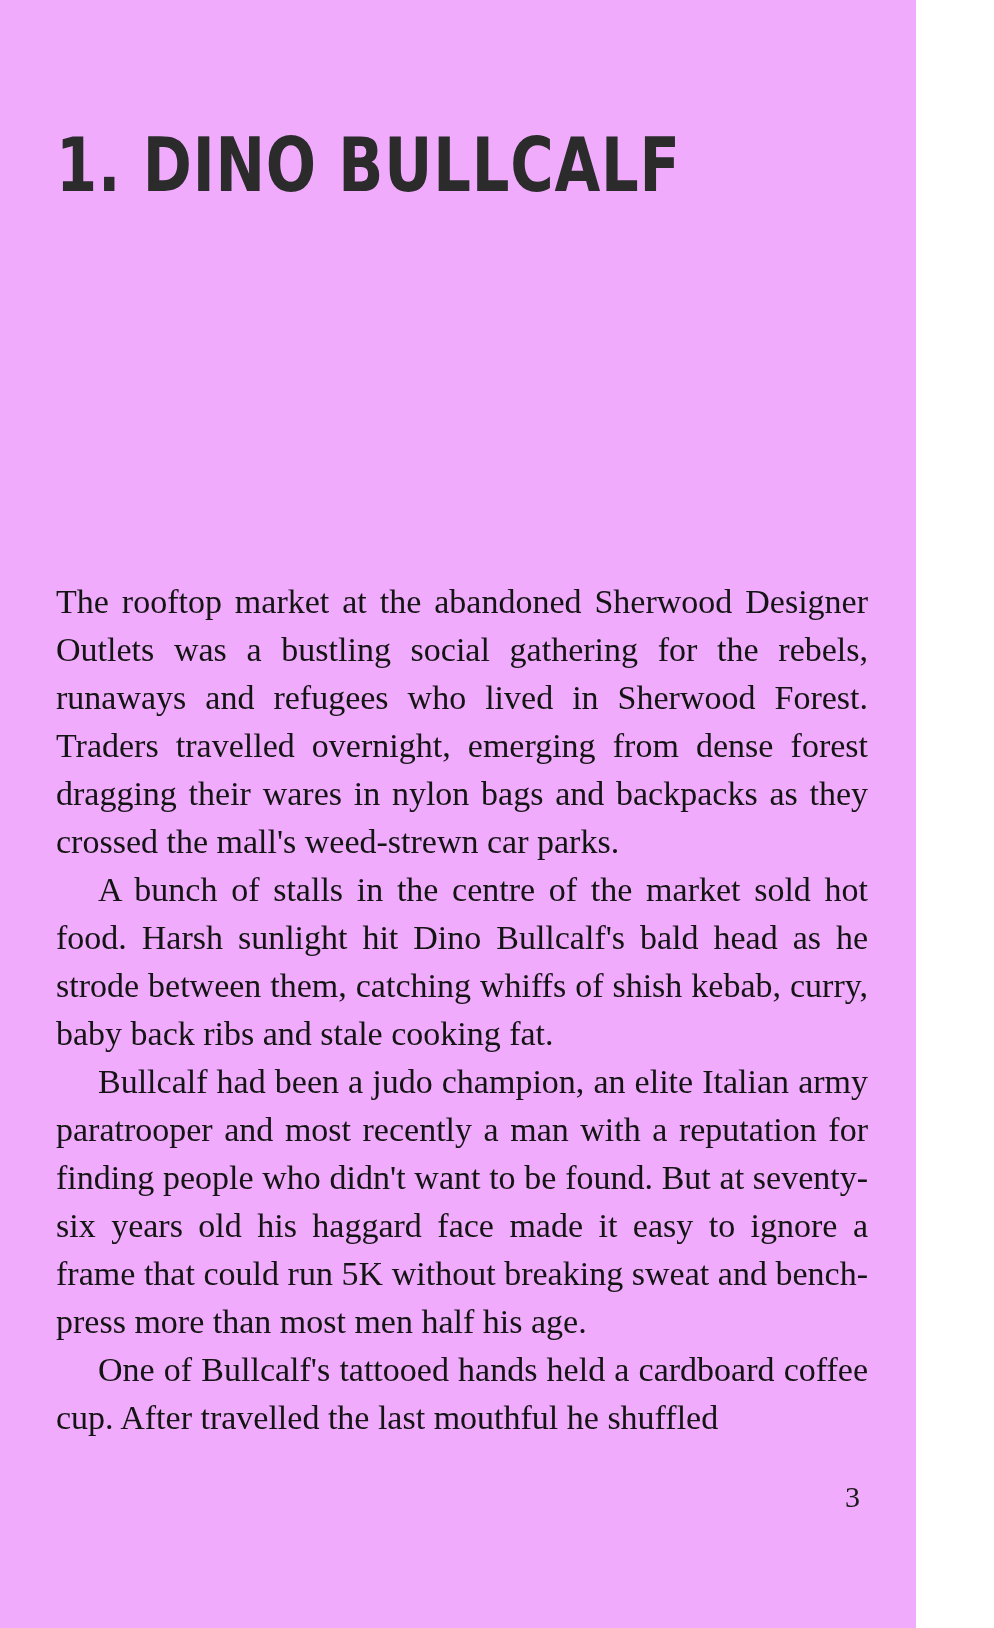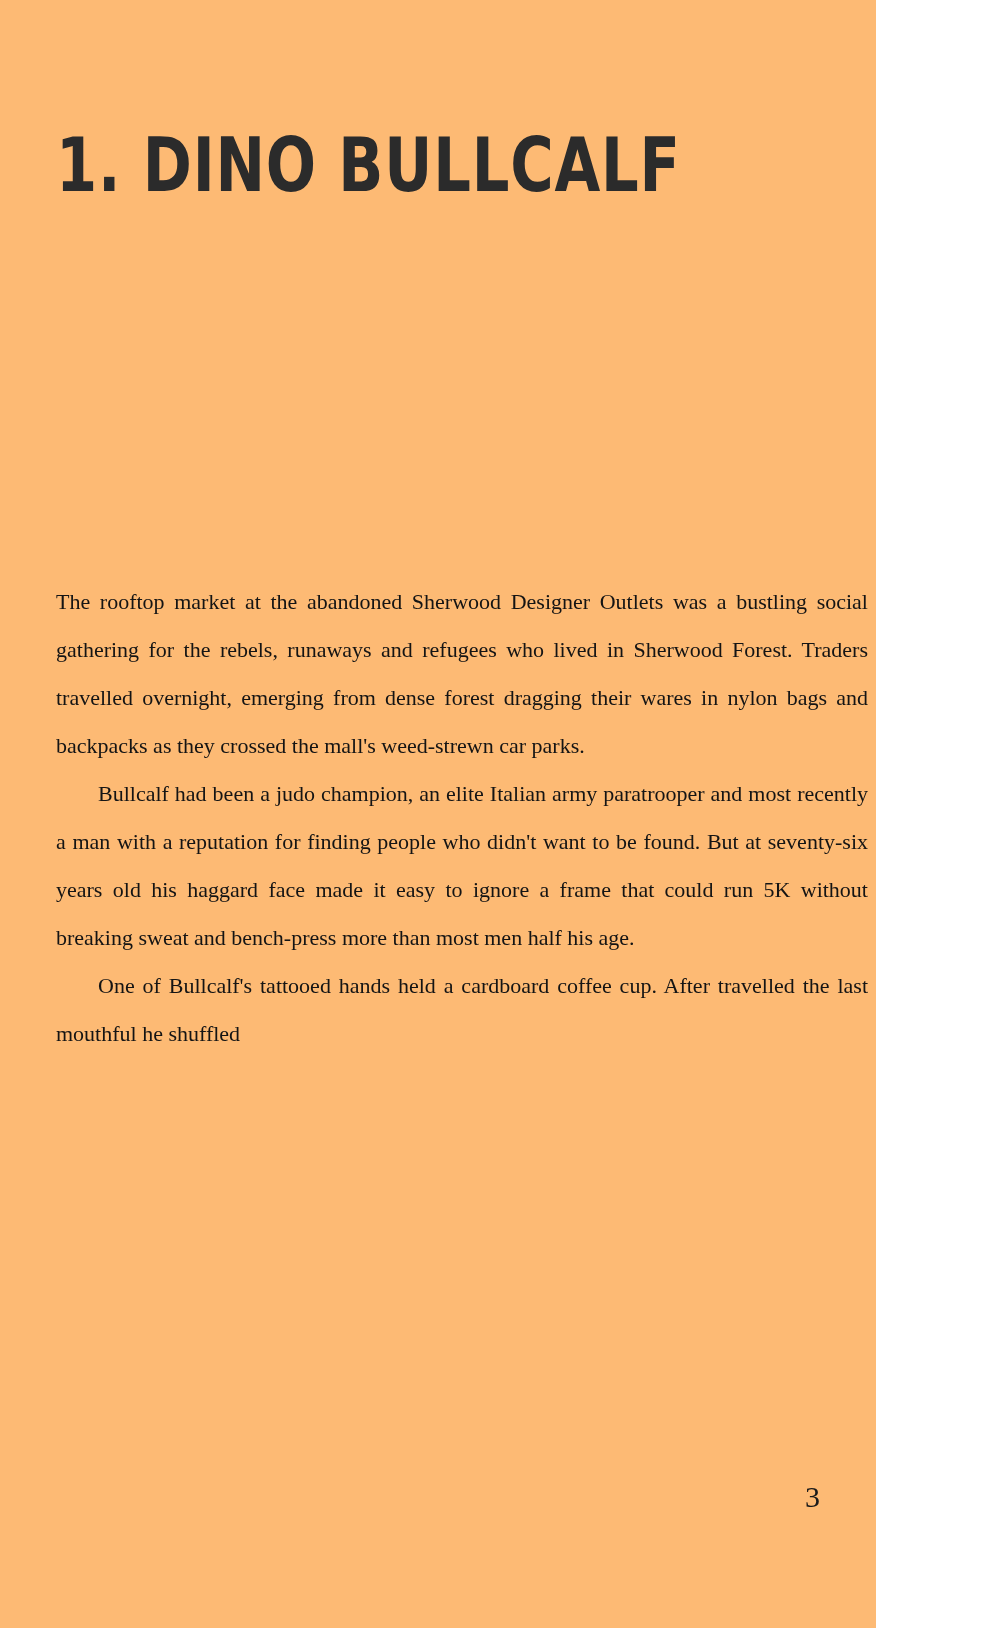--- a/index.html
+++ b/index.html
@@ -4,24 +4,25 @@
 <style>
   html, body {
     margin: 0;
     padding: 0;
     background: #ffffff;
   }
   .page {
     position: relative;
     width: 876px;
     height: 1628px;
-    background: #fdba74;
+    background: #f0abfc;
     overflow: hidden;
     font-family: "Liberation Serif", serif;
     color: #131313;
+    padding-left: 40px;
   }
   .chapter-title {
     position: absolute;
     left: 56px;
     top: 78px;
     width: 880px;
     font-family: "DejaVu Sans", sans-serif;
     font-weight: 700;
     font-size: 74px;
     line-height: 1.0;
@@ -30,21 +31,21 @@
     transform: scaleX(0.80);
     transform-origin: left top;
     white-space: nowrap;
   }
   .body-text {
     position: absolute;
     left: 56px;
     top: 578px;
     width: 812px;
     font-family: "Liberation Serif", serif;
-    font-size: 22px;
+    font-size: 34px;
     line-height: 48px;
     text-align: justify;
     text-justify: inter-word;
     color: #141414;
   }
   .body-text p {
     margin: 0;
   }
   .body-text p.indent {
     text-indent: 42px;
@@ -73,19 +74,20 @@
 <body>
 
 <div class="page">
 
   <h1 class="chapter-title">1. DINO BULLCALF</h1>
 
   <div class="stray-mark"></div>
 
   <div class="body-text">
     <p>The rooftop market at the abandoned Sherwood Designer Outlets was a bustling social gathering for the rebels, runaways and refugees who lived in Sherwood Forest. Traders travelled overnight, emerging from dense forest dragging their wares in nylon bags and backpacks as they crossed the mall's weed-strewn car parks.</p>
+    <p class="indent">A bunch of stalls in the centre of the market sold hot food. Harsh sunlight hit Dino Bullcalf's bald head as he strode between them, catching whiffs of shish kebab, curry, baby back ribs and stale cooking fat.</p>
     <p class="indent">Bullcalf had been a judo champion, an elite Italian army paratrooper and most recently a man with a reputation for finding people who didn't want to be found. But at seventy-six years old his haggard face made it easy to ignore a frame that could run 5K without breaking sweat and bench-press more than most men half his age.</p>
     <p class="indent">One of Bullcalf's tattooed hands held a cardboard coffee cup. After travelled the last mouthful he shuffled</p>
   </div>
 
   <div class="page-number">3</div>
 
 </div>
 
 </body></html>

